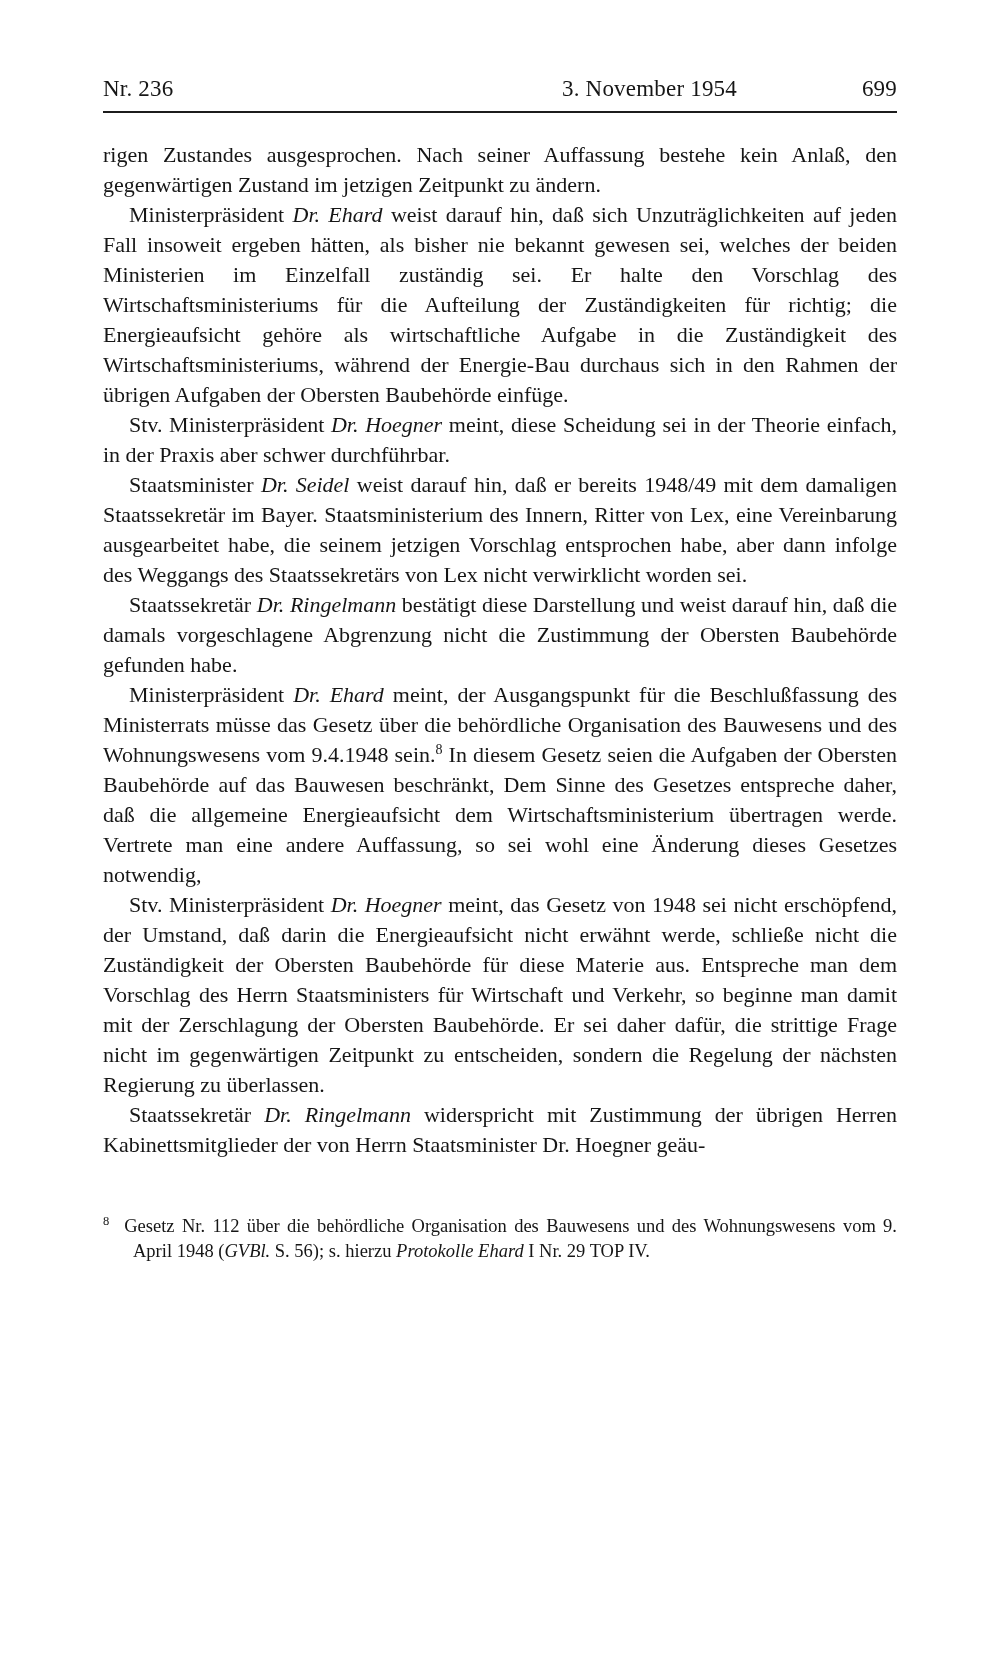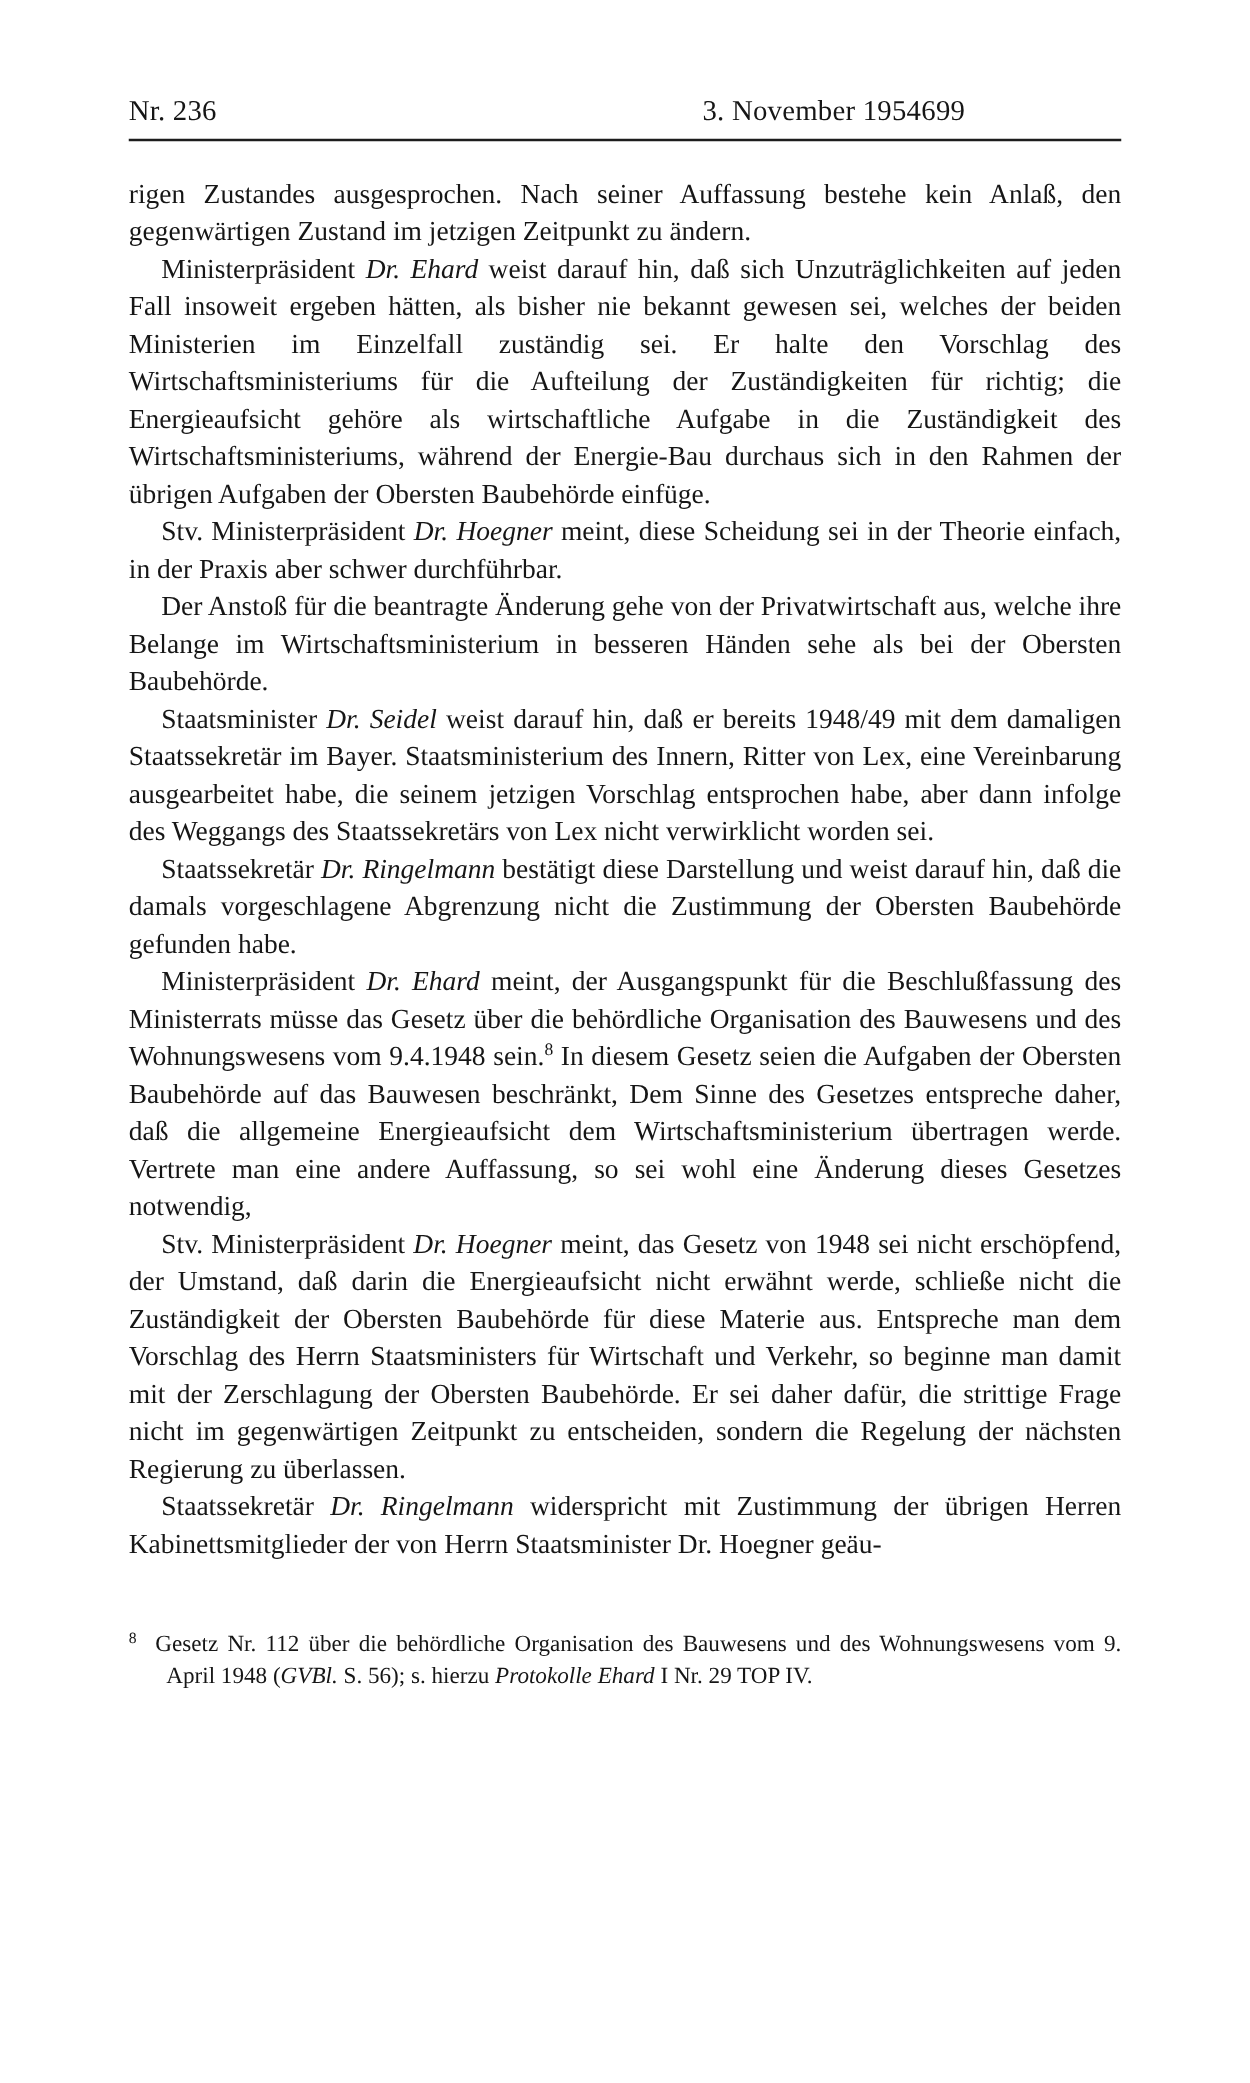--- a/index.html
+++ b/index.html
@@ -25,21 +25,21 @@
   .page-header {
     display: flex;
     align-items: baseline;
     font-size: 23px;
     letter-spacing: 0.2px;
     border-bottom: 2px solid #1c1c1c;
     padding-bottom: 9px;
   }
   .page-header .h-left  { width: 160px; text-align: left; }
   .page-header .h-center{ flex: 1; text-align: right; }
-  .page-header .h-right { width: 160px; text-align: left; }
+  .page-header .h-right { width: 160px; text-align: right; }
 
   .body-text {
     margin-top: 27px;
     font-size: 22px;
     line-height: 30px;
     text-align: justify;
     hyphens: manual;
   }
   .para { margin: 0; }
   .para.indent { text-indent: 26px; }
@@ -76,21 +76,20 @@
   <div class="page-header">
     <span class="h-left">Nr. 236</span>
     <span class="h-center">3. November 1954</span>
     <span class="h-right">699</span>
   </div>
 
   <div class="body-text">
       <p class="para"><span>rigen Zustandes ausgesprochen. Nach seiner Auffassung bestehe kein Anlaß, den gegenwärtigen Zustand im jetzigen Zeitpunkt zu ändern.</span></p>
       <p class="para indent"><span>Ministerpräsident </span><em>Dr. Ehard</em><span> weist darauf hin, daß sich Unzuträglichkeiten auf jeden Fall insoweit ergeben hätten, als bisher nie bekannt gewesen sei, welches der beiden Ministerien im Einzelfall zuständig sei. Er halte den Vorschlag des Wirtschaftsministeriums für die Aufteilung der Zuständigkeiten für richtig; die Energieaufsicht gehöre als wirtschaftliche Aufgabe in die Zuständigkeit des Wirtschaftsministeriums, während der Energie-Bau durchaus sich in den Rahmen der übrigen Aufgaben der Obersten Baubehörde einfüge.</span></p>
       <p class="para indent"><span>Stv. Ministerpräsident </span><em>Dr. Hoegner</em><span> meint, diese Scheidung sei in der Theorie einfach, in der Praxis aber schwer durchführbar.</span></p>
-      <p class="para indent"><span>Der Anstoß für die beantragte Änderung gehe von der Privatwirtschaft aus, welche ihre Belange im Wirtschaftsministerium in besseren Händen sehe als bei der Obersten Baubehörde.</span></p>
       <p class="para indent"><span>Staatsminister </span><em>Dr. Seidel</em><span> weist darauf hin, daß er bereits 1948/49 mit dem damaligen Staatssekretär im Bayer. Staatsministerium des Innern, Ritter von Lex, eine Vereinbarung ausgearbeitet habe, die seinem jetzigen Vorschlag entsprochen habe, aber dann infolge des Weggangs des Staatssekretärs von Lex nicht verwirklicht worden sei.</span></p>
       <p class="para indent"><span>Staatssekretär </span><em>Dr. Ringelmann</em><span> bestätigt diese Darstellung und weist darauf hin, daß die damals vorgeschlagene Abgrenzung nicht die Zustimmung der Obersten Baubehörde gefunden habe.</span></p>
       <p class="para indent"><span>Ministerpräsident </span><em>Dr. Ehard</em><span> meint, der Ausgangspunkt für die Beschlußfassung des Ministerrats müsse das Gesetz über die behördliche Organisation des Bauwesens und des Wohnungswesens vom 9.4.1948 sein.</span><sup>8</sup><span> In diesem Gesetz seien die Aufgaben der Obersten Baubehörde auf das Bauwesen beschränkt, Dem Sinne des Gesetzes entspreche daher, daß die allgemeine Energieaufsicht dem Wirtschaftsministerium übertragen werde. Vertrete man eine andere Auffassung, so sei wohl eine Änderung dieses Gesetzes notwendig,</span></p>
       <p class="para indent"><span>Stv. Ministerpräsident </span><em>Dr. Hoegner</em><span> meint, das Gesetz von 1948 sei nicht erschöpfend, der Umstand, daß darin die Energieaufsicht nicht erwähnt werde, schließe nicht die Zuständigkeit der Obersten Baubehörde für diese Materie aus. Entspreche man dem Vorschlag des Herrn Staatsministers für Wirtschaft und Verkehr, so beginne man damit mit der Zerschlagung der Obersten Baubehörde. Er sei daher dafür, die strittige Frage nicht im gegenwärtigen Zeitpunkt zu entscheiden, sondern die Regelung der nächsten Regierung zu überlassen.</span></p>
       <p class="para indent"><span>Staatssekretär </span><em>Dr. Ringelmann</em><span> widerspricht mit Zustimmung der übrigen Herren Kabinettsmitglieder der von Herrn Staatsminister Dr. Hoegner geäu-</span></p>
     </div>
 
   <div class="footnotes">
       <p class="footnote"><sup class="fn-marker">8</sup><span class="fn-text"><span>Gesetz Nr. 112 über die behördliche Organisation des Bauwesens und des Wohnungswesens vom 9. April 1948 (</span><em>GVBl.</em><span> S. 56); s. hierzu </span><em>Protokolle Ehard</em><span> I Nr. 29 TOP IV.</span></span></p>
     </div>

